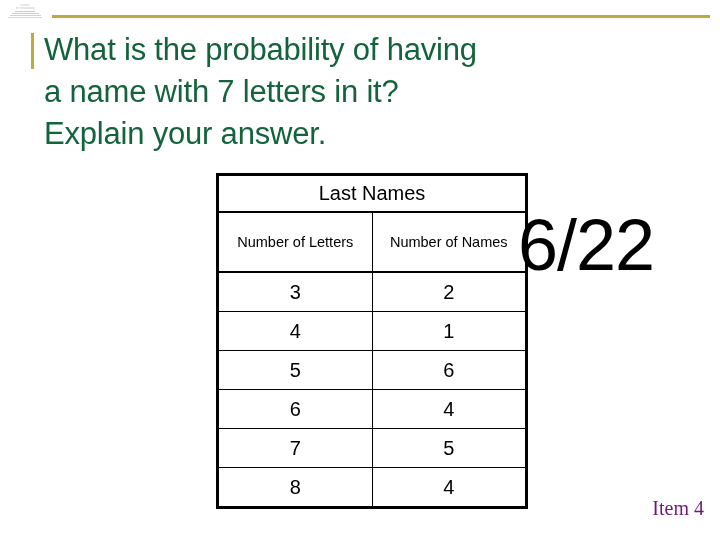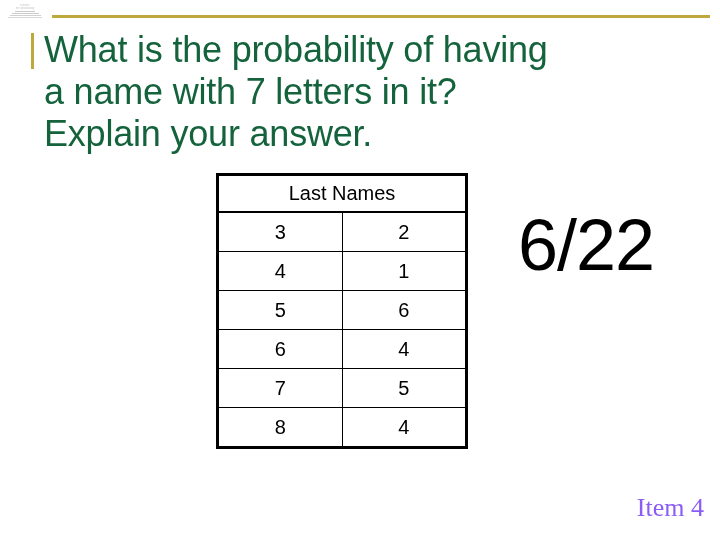--- a/index.html
+++ b/index.html
@@ -63,33 +63,33 @@
     background: #BFA93C;
   }
 
   
   #slide-title {
     position: absolute;
     left: 44px;
     top: 29px;
     width: 600px;
     color: #14633C;
-    font-size: 36px;
+    font-size: 31px;
     line-height: 42px;
     font-weight: normal;
     letter-spacing: -0.2px;
     white-space: pre-line;
   }
 
   
   #data-table {
     position: absolute;
     left: 216px;
     top: 173px;
-    width: 252px;
+    width: 312px;
     border-collapse: collapse;
     border: 3px solid #000000;
     background: #ffffff;
     table-layout: fixed;
   }
   #data-table td,
   #data-table th {
     border: 1px solid #000000;
     text-align: center;
     vertical-align: middle;
@@ -124,23 +124,23 @@
     letter-spacing: -1px;
     white-space: nowrap;
   }
 
   
   #item-label {
     position: absolute;
     right: 16px;
     top: 495px;
     font-family: "Liberation Serif", serif;
-    font-size: 26px;
+    font-size: 20px;
     line-height: 26px;
-    color: #8b5cf6;
+    color: #701a75;
     white-space: nowrap;
   }
 </style>
 </head>
 <body>
 
 <div id="watermark">
   <div class="wm-text">tuitions</div>
   <div class="wm-text">the probability</div>
   <div class="wm-line l1"></div>
@@ -155,20 +155,24 @@
 
 <div id="slide-title">What is the probability of having
 a name with 7 letters in it?
 Explain your answer.</div>
 
 <table id="data-table">
   <thead>
     <tr>
       <th class="table-caption-cell" colspan="2">Last Names</th>
     </tr>
+    <tr>
+      <th class="col-head">Number of Letters</th>
+      <th class="col-head">Number of Names</th>
+    </tr>
   </thead>
   <tbody>
     <tr>
       <td class="data-cell">3</td>
       <td class="data-cell">2</td>
     </tr>
     <tr>
       <td class="data-cell">4</td>
       <td class="data-cell">1</td>
     </tr>

